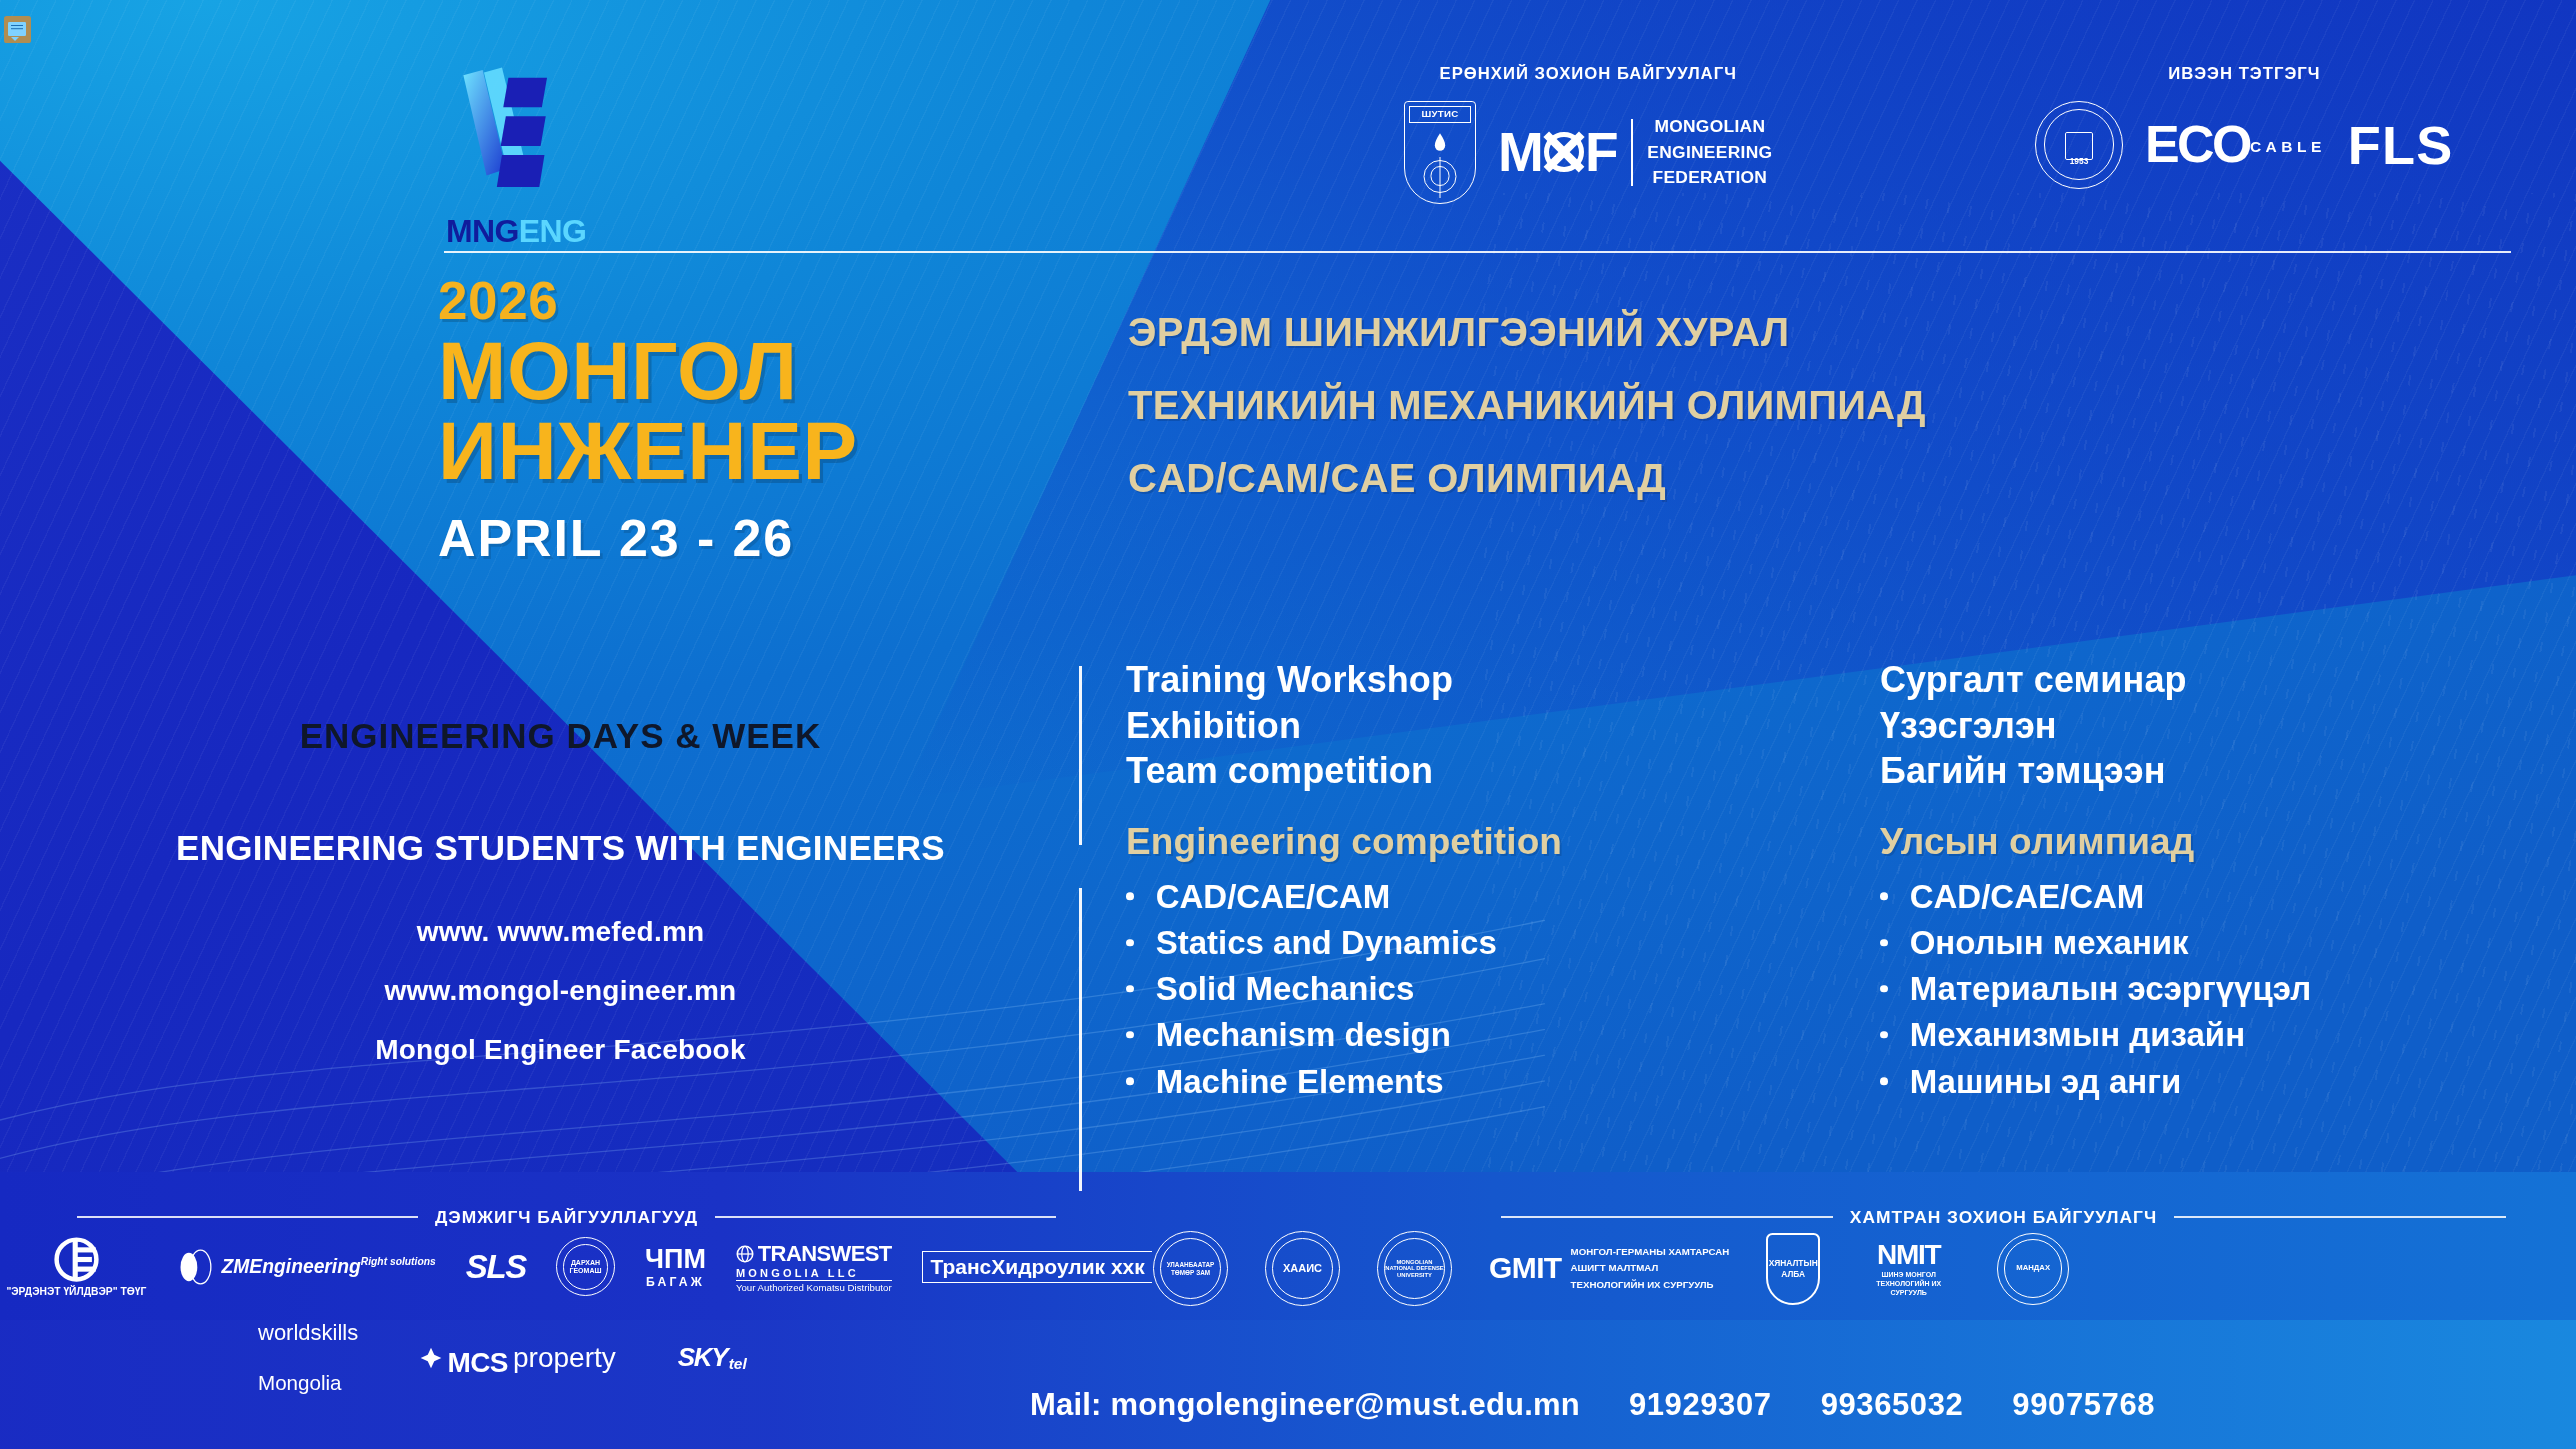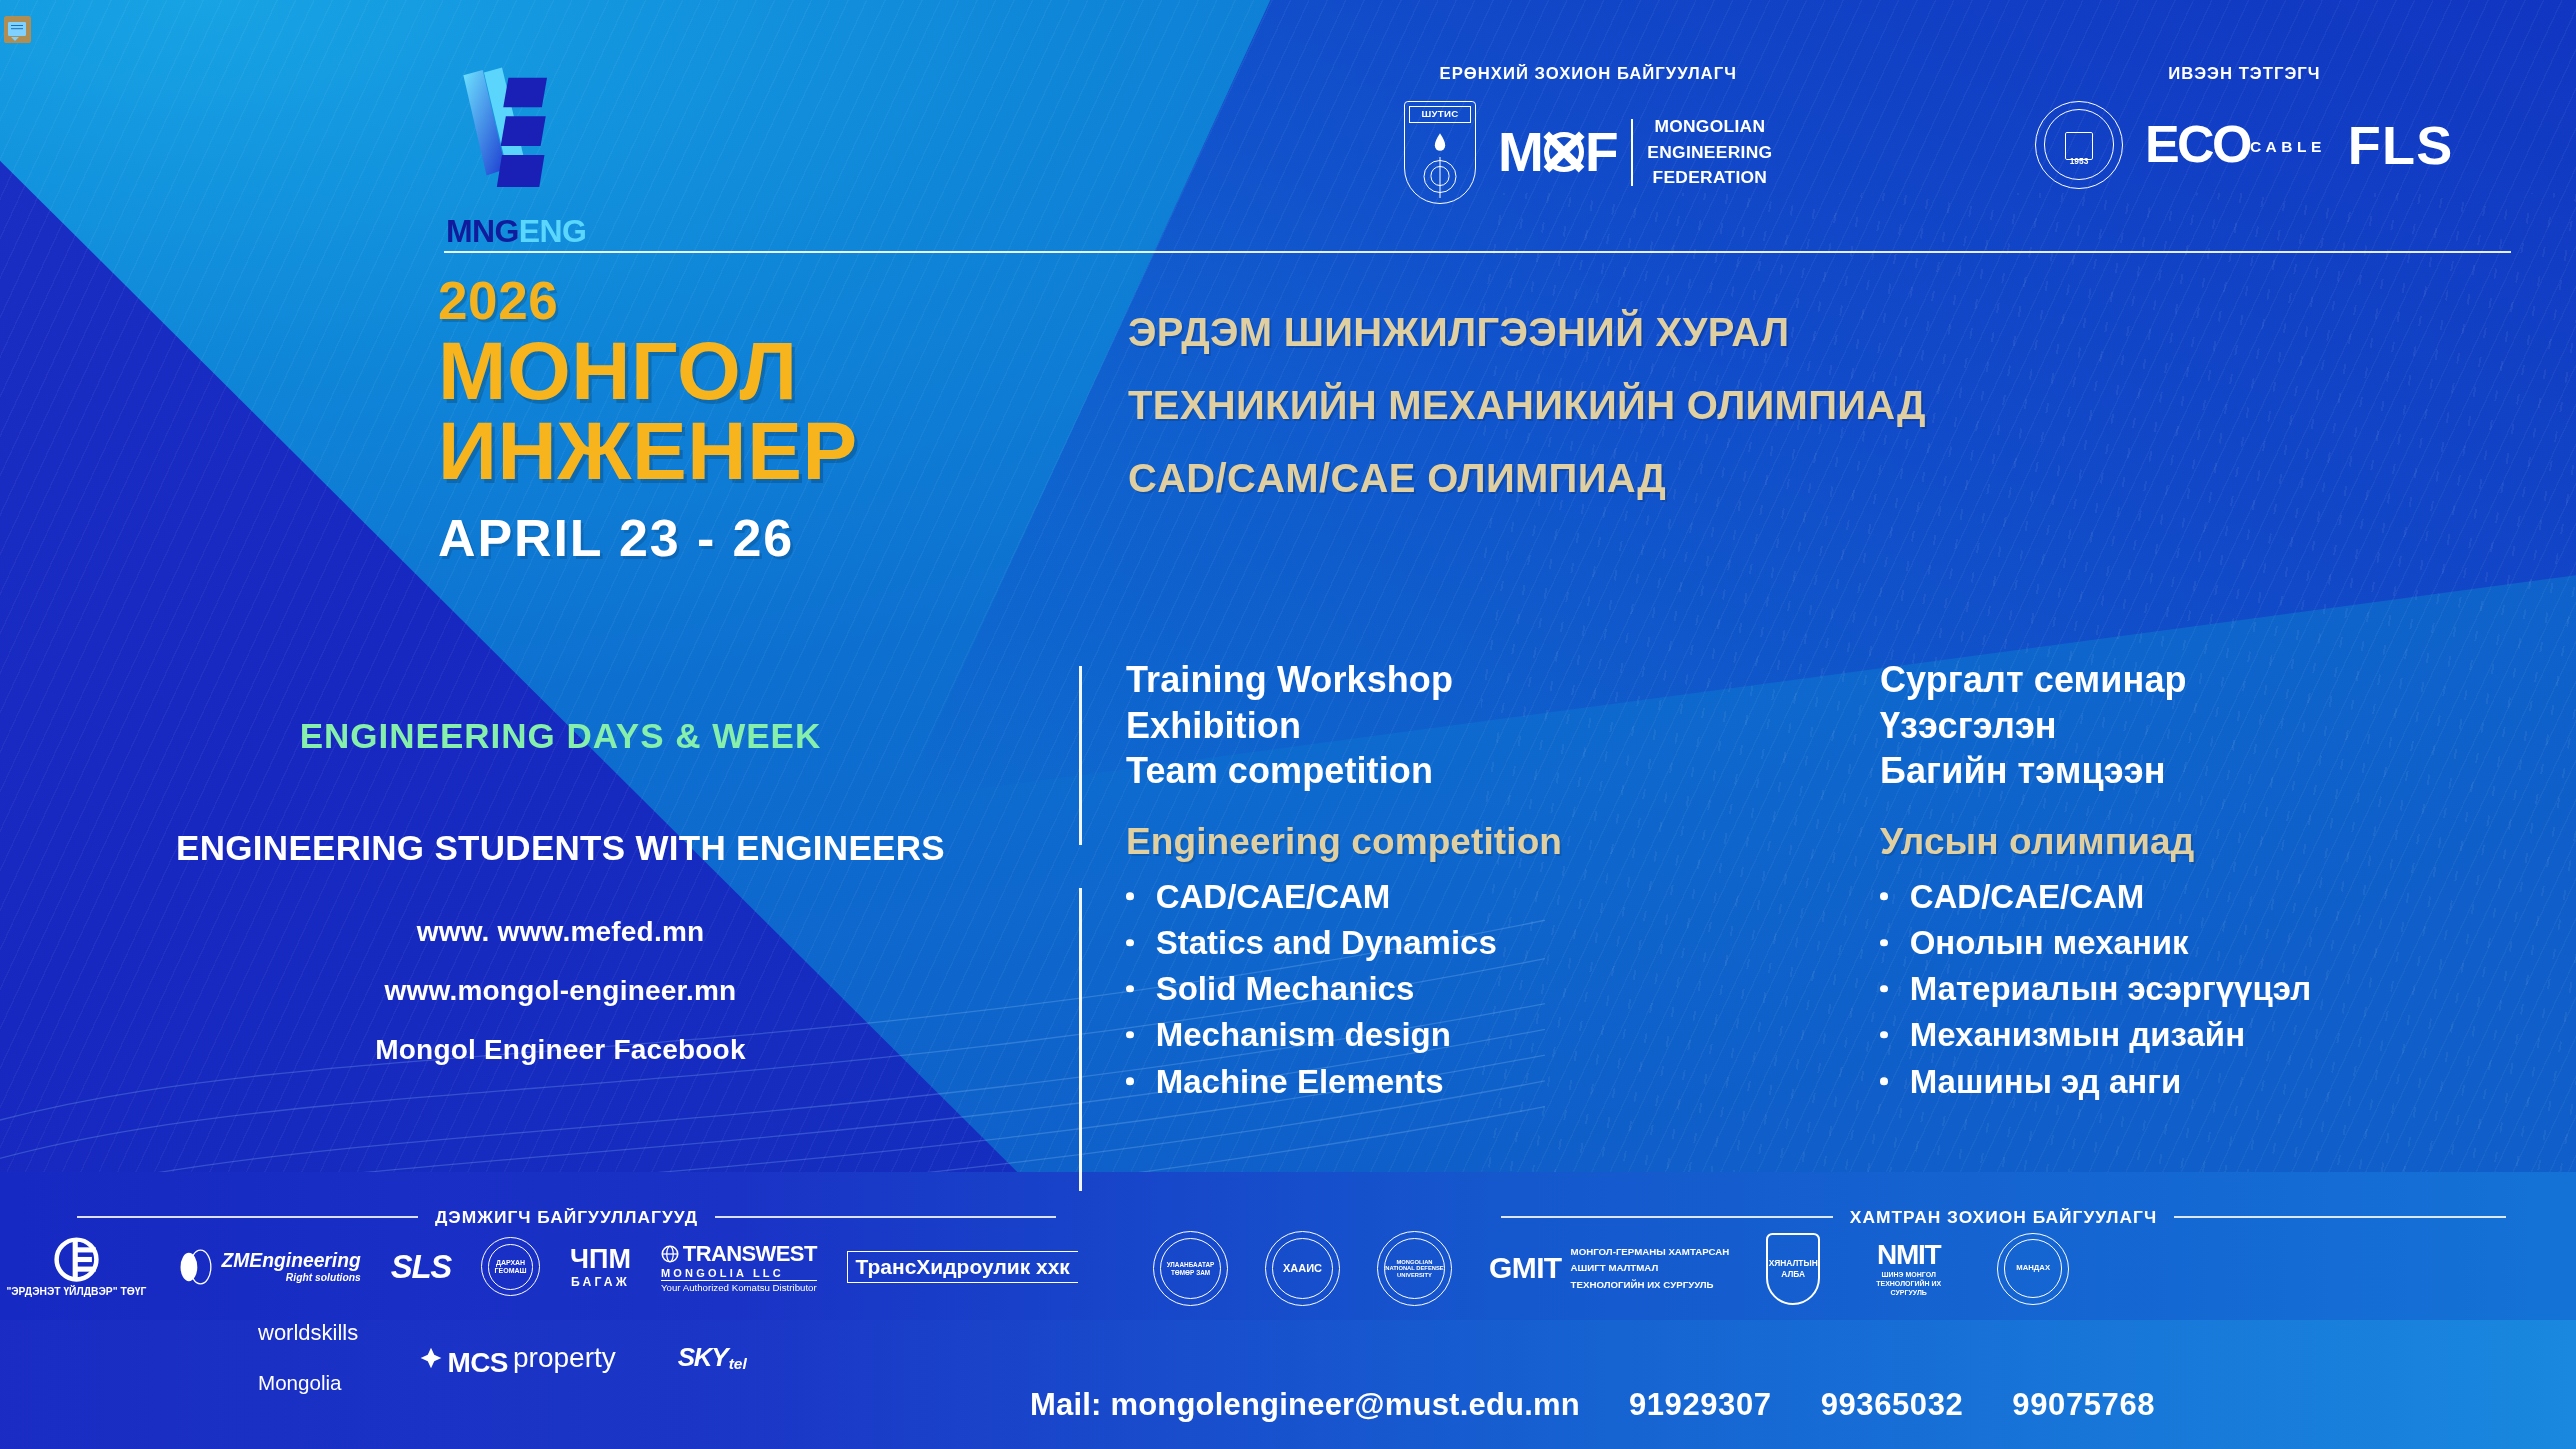--- a/index.html
+++ b/index.html
@@ -180,21 +180,21 @@
     color:#e0cfa1;font-size:40px;font-weight:bold;letter-spacing:0.3px;margin-bottom:28px;
     text-shadow:1.9px 1.9px 0 rgba(0,0,0,.14);white-space:nowrap;
   }
 
   
   .mid{position:absolute;left:0;top:657px;width:100%;height:535px;}
 
   
   .left-col{position:absolute;left:58px;top:0;width:1005px;text-align:center;}
   .lc-h1{
-    color:#86efac;font-size:35px;font-weight:bold;letter-spacing:1px;margin-top:59px;
+    color:#0f172a;font-size:35px;font-weight:bold;letter-spacing:1px;margin-top:59px;
   }
   .lc-h2{
     color:#fff;font-size:35px;font-weight:bold;letter-spacing:0.3px;margin-top:72px;
   }
   .lc-links{margin-top:48px;}
   .lc-links div{
     color:#fff;font-size:28px;font-weight:bold;margin-bottom:27px;letter-spacing:0.2px;
   }
 
   
@@ -475,21 +475,21 @@
         <rect x="46" y="46" width="30" height="8" fill="#fff"></rect>
       </svg>
       <div class="lg-txt" style="font-size:10.3px;">"ЭРДЭНЭТ ҮЙЛДВЭР" ТӨҮГ</div>
     </div>
 
     <div class="lg" style="gap:5.2px;">
       <svg width="40" height="40" viewBox="0 0 62 62">
         <ellipse cx="20" cy="31" rx="13" ry="22" fill="#fff"></ellipse>
         <ellipse cx="38" cy="31" rx="16" ry="26" fill="none" stroke="#fff" stroke-width="2"></ellipse>
       </svg>
-      <div style="display:flex;flex-direction:column;">
+      <div style="display:flex;flex-direction:row;">
         <div class="lg-txt" style="font-size:19.3px;font-style:italic;">ZMEngineering</div>
         <div class="lg-txt" style="font-size:10.3px;font-style:italic;text-align:right;">Right solutions</div>
       </div>
     </div>
 
     <div class="lg lg-txt" style="font-size:33px;font-style:italic;letter-spacing:-1.3px;">SLS</div>
 
     <div class="lg">
       <div class="seal" style="width:59px;height:59px;">
         <span style="font-size:7px;">ДАРХАН ГЕОМАШ</span>

